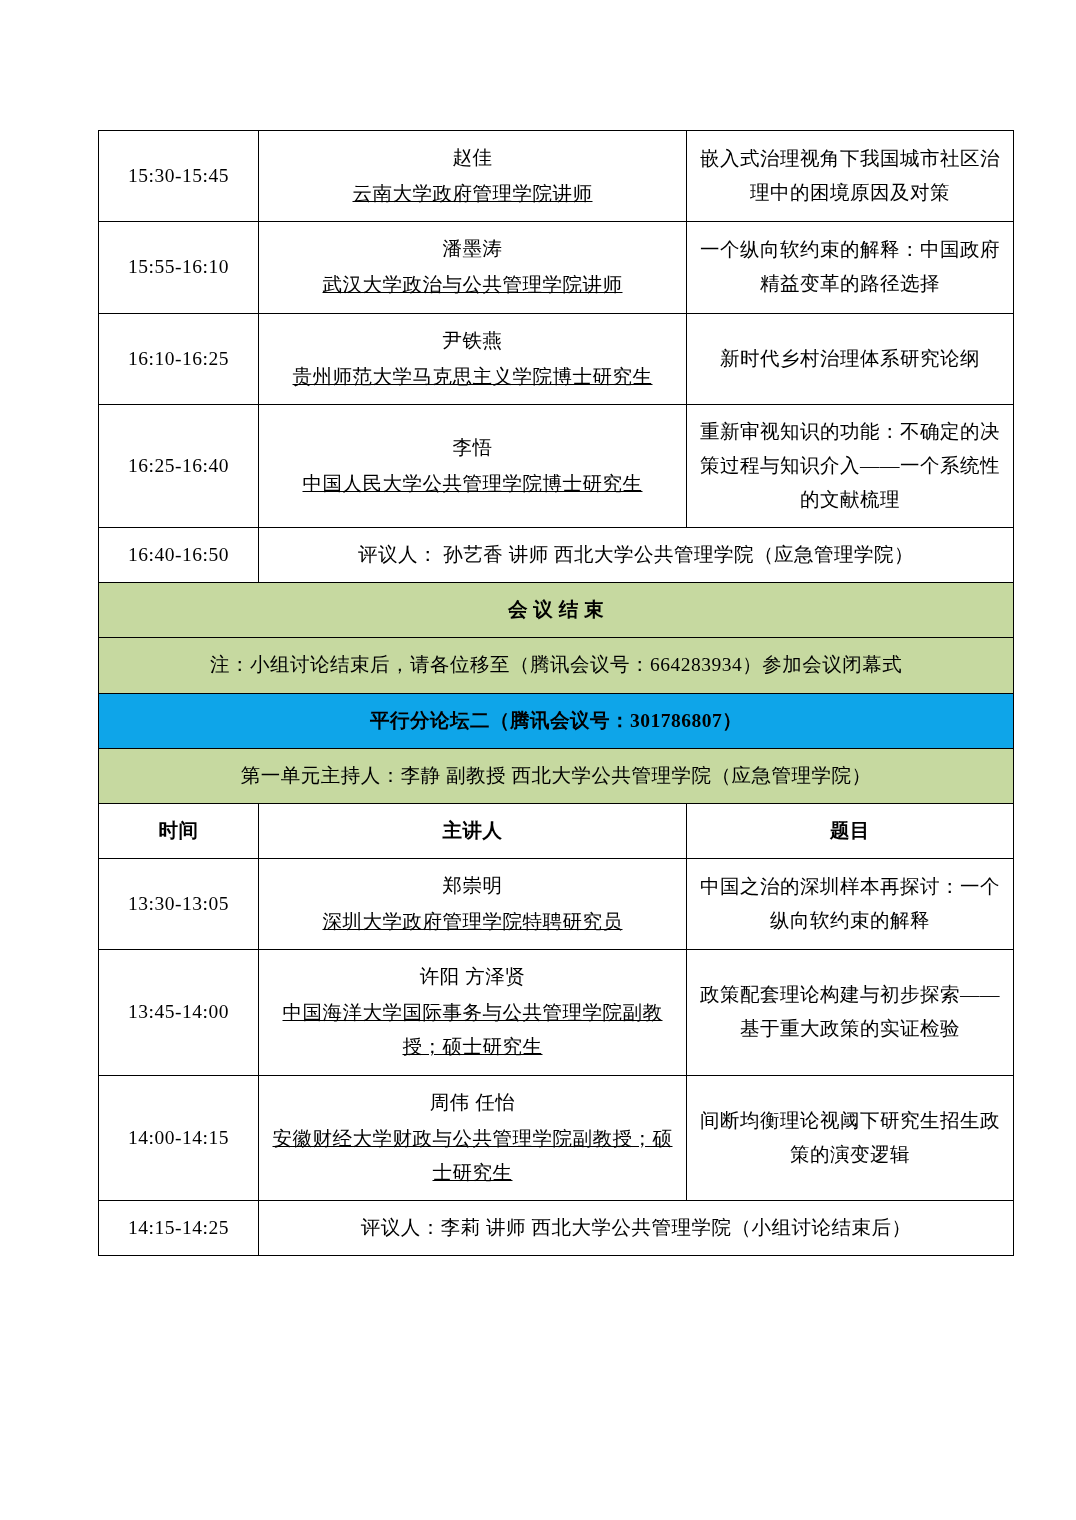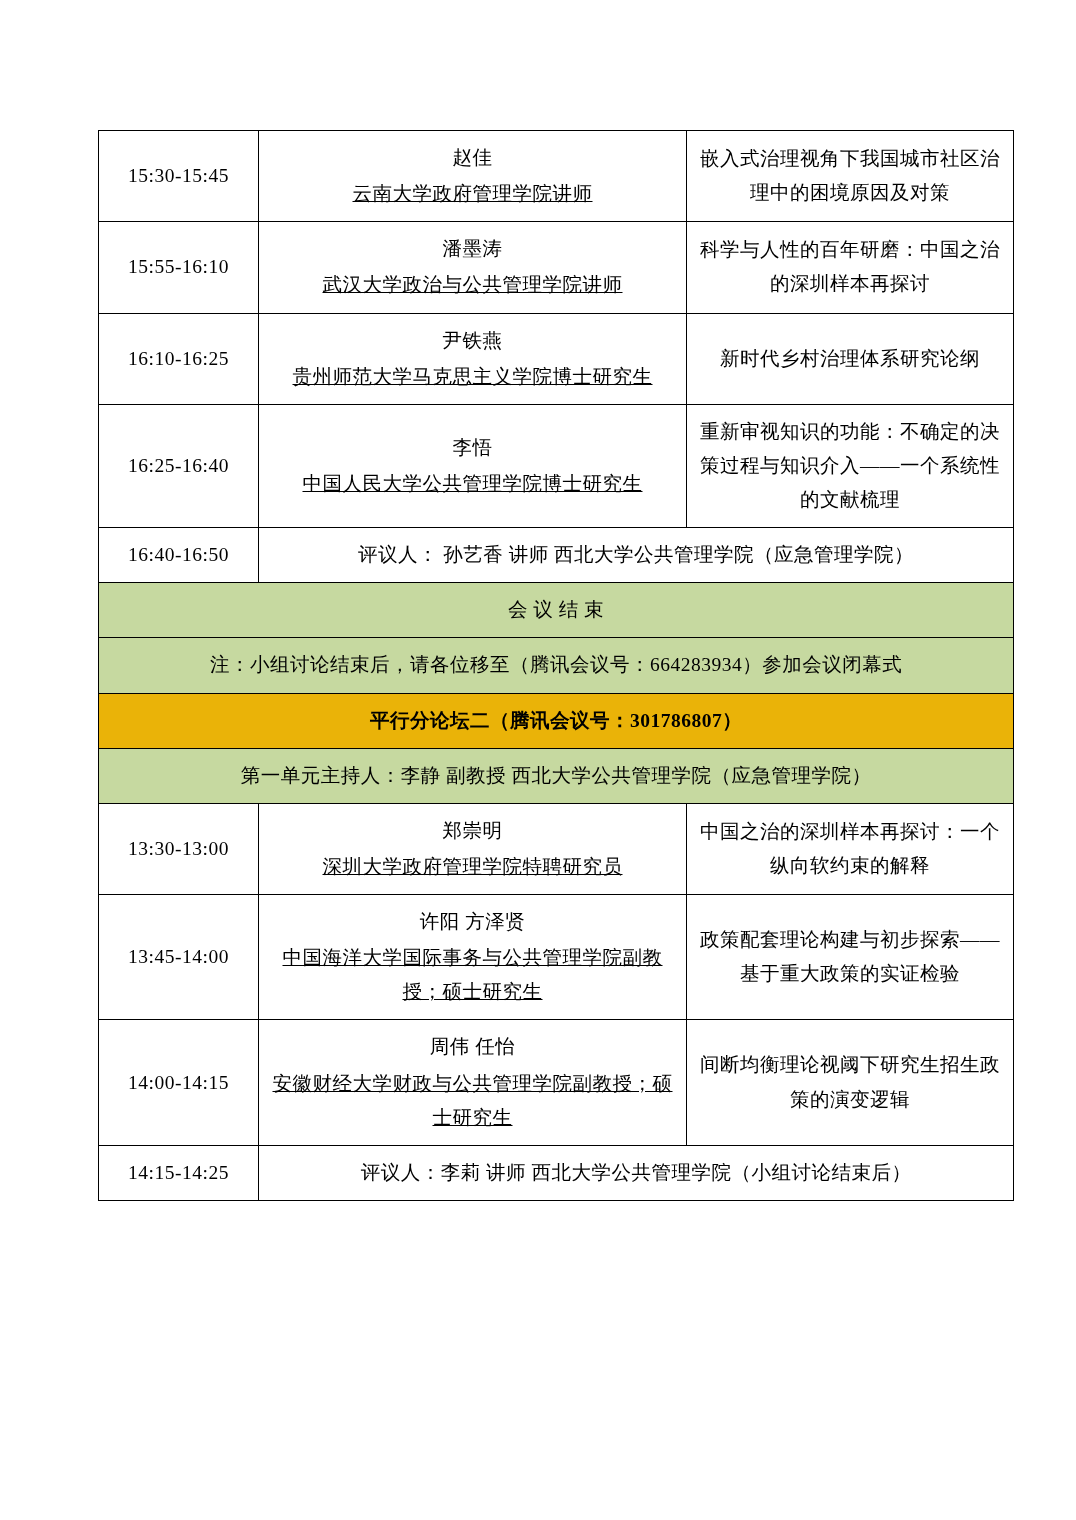--- a/index.html
+++ b/index.html
@@ -56,25 +56,25 @@
     margin-top: 43px;
   }
   .comment-row td {
     padding: 14px 8px;
     letter-spacing: 1.2px;
   }
   .green {
     background: #c6d9a0;
   }
   .green-strong {
-    background: #eab308;
+    background: #0ea5e9;
   }
   .section-end td {
     padding: 8px 8px 6px 8px;
-    font-weight: normal;
+    font-weight: bold;
     letter-spacing: 3px;
     font-size: 19px;
   }
   .section-note td {
     padding: 4px 20px 12px 20px;
     font-size: 19px;
     letter-spacing: 0.6px;
     border-top: none;
     margin-left: 35px;
   }
@@ -116,21 +116,21 @@
           <span class="speaker-affil">云南大学政府管理学院讲师</span>
         </td>
         <td class="title-cell">嵌入式治理视角下我国城市社区治理中的困境原因及对策</td>
       </tr>
       <tr>
         <td class="time-cell">15:55-16:10</td>
         <td>
           <span class="speaker-name">潘墨涛</span>
           <span class="speaker-affil">武汉大学政治与公共管理学院讲师</span>
         </td>
-        <td class="title-cell">科学与人性的百年研磨：中国之治的深圳样本再探讨</td>
+        <td class="title-cell">一个纵向软约束的解释：中国政府精益变革的路径选择</td>
       </tr>
       <tr>
         <td class="time-cell">16:10-16:25</td>
         <td>
           <span class="speaker-name">尹铁燕</span>
           <span class="speaker-affil">贵州师范大学马克思主义学院博士研究生</span>
         </td>
         <td class="title-cell">新时代乡村治理体系研究论纲</td>
       </tr>
       <tr>
@@ -153,23 +153,28 @@
         <td colspan="3">注：小组讨论结束后，请各位移至（腾讯会议号：664283934）参加会议闭幕式</td>
       </tr>
 
       <tr class="green-strong forum-title">
         <td colspan="3">平行分论坛二（腾讯会议号：301786807）</td>
       </tr>
       <tr class="green host-row">
         <td colspan="3">第一单元主持人：李静 副教授 西北大学公共管理学院（应急管理学院）</td>
       </tr>
 
-
-      <tr>
-        <td class="time-cell">13:30-13:00</td>
+      <tr class="header-row">
+        <td>时间</td>
+        <td>主讲人</td>
+        <td>题目</td>
+      </tr>
+
+      <tr>
+        <td class="time-cell">13:30-13:05</td>
         <td>
           <span class="speaker-name">郑崇明</span>
           <span class="speaker-affil">深圳大学政府管理学院特聘研究员</span>
         </td>
         <td class="title-cell">中国之治的深圳样本再探讨：一个纵向软约束的解释</td>
       </tr>
       <tr class="tall">
         <td class="time-cell">13:45-14:00</td>
         <td>
           <span class="speaker-name">许阳 方泽贤</span>

